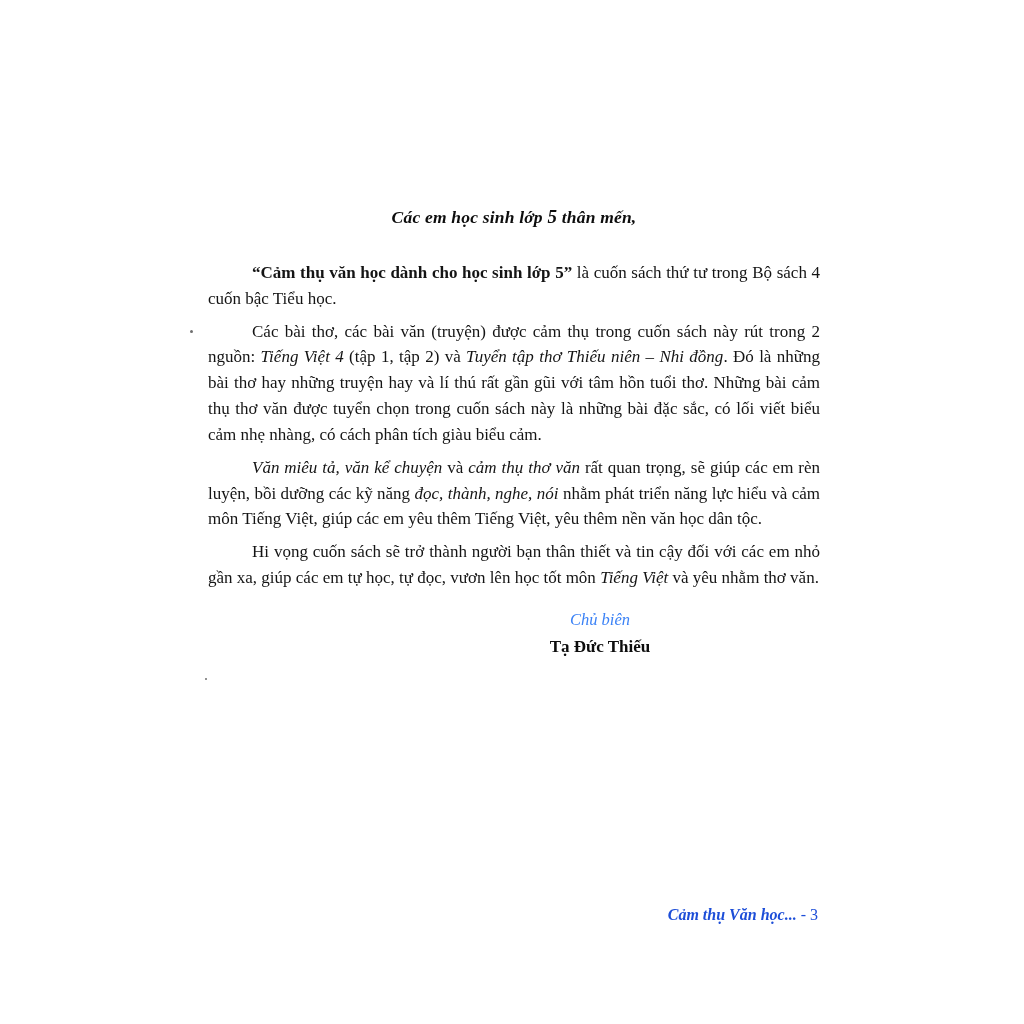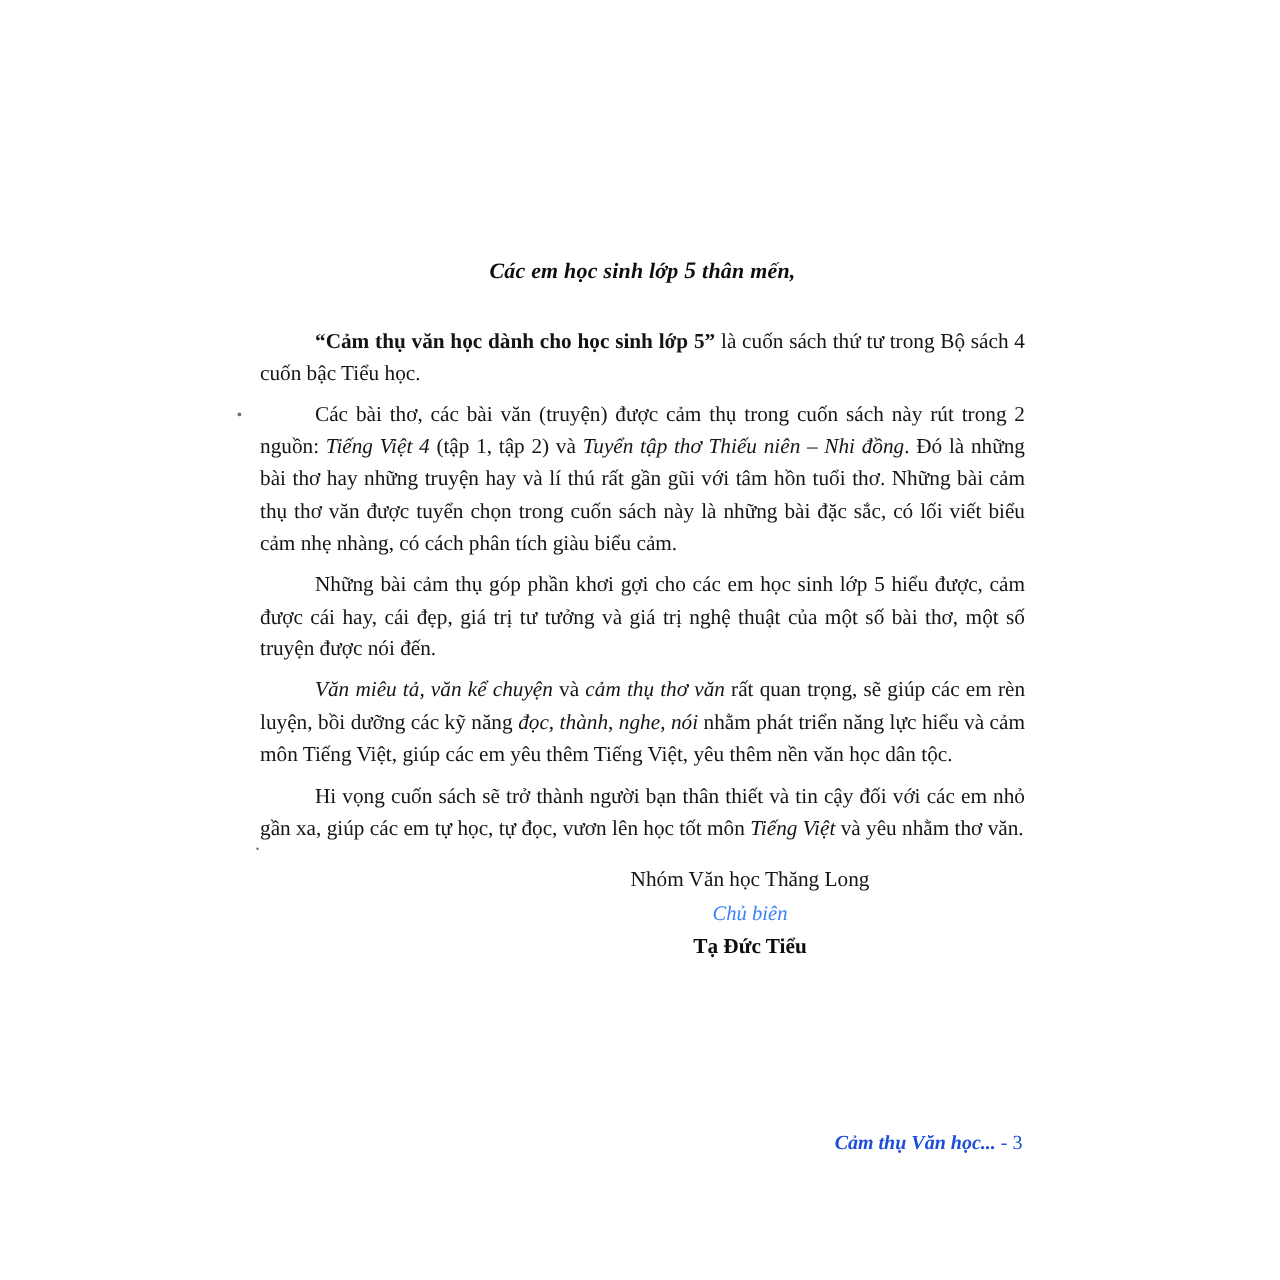--- a/index.html
+++ b/index.html
@@ -114,36 +114,32 @@
     </div>
 
     <p class="body-par">
       <span class="bi">“Cảm thụ văn học dành cho học sinh lớp 5”</span><span> là cuốn sách thứ tư trong Bộ sách 4 cuốn bậc Tiểu học.</span>
     </p>
 
     <p class="body-par">
       <span>Các bài thơ, các bài văn (truyện) được cảm thụ trong cuốn sách này rút trong 2 nguồn: </span><span class="i">Tiếng Việt 4</span><span> (tập 1, tập 2) và </span><span class="i">Tuyển tập thơ Thiếu niên – Nhi đồng</span><span>. Đó là những bài thơ hay những truyện hay và lí thú rất gần gũi với tâm hồn tuổi thơ. Những bài cảm thụ thơ văn được tuyển chọn trong cuốn sách này là những bài đặc sắc, có lối viết biểu cảm nhẹ nhàng, có cách phân tích giàu biểu cảm.</span>
     </p>
 
-    <p class="body-par">
-      <span>Những bài cảm thụ góp phần khơi gợi cho các em học sinh lớp 5 hiểu được, cảm được cái hay, cái đẹp, giá trị tư tưởng và giá trị nghệ thuật của một số bài thơ, một số truyện được nói đến.</span>
-    </p>
 
     <p class="body-par">
       <span class="i">Văn miêu tả, văn kể chuyện</span><span> và </span><span class="i">cảm thụ thơ văn</span><span> rất quan trọng, sẽ giúp các em rèn luyện, bồi dưỡng các kỹ năng </span><span class="i">đọc, thành, nghe, nói</span><span> nhằm phát triển năng lực hiểu và cảm môn Tiếng Việt, giúp các em yêu thêm Tiếng Việt, yêu thêm nền văn học dân tộc.</span>
     </p>
 
     <p class="body-par">
       <span>Hi vọng cuốn sách sẽ trở thành người bạn thân thiết và tin cậy đối với các em nhỏ gần xa, giúp các em tự học, tự đọc, vươn lên học tốt môn </span><span class="i">Tiếng Việt</span><span> và yêu nhằm thơ văn.</span>
     </p>
 
     <div class="sign-block">
-      <div class="sign-line">Nhóm Văn học Thăng Long</div>
       <div class="sign-role">Chủ biên</div>
-      <div class="sign-name">Tạ Đức Tiểu</div>
+      <div class="sign-name">Tạ Đức Thiếu</div>
     </div>
 
   </div>
 
   <div class="footer">
     <span class="book">Cảm thụ Văn học...</span><span> - </span><span>3</span>
   </div>
 
 </div>
 

